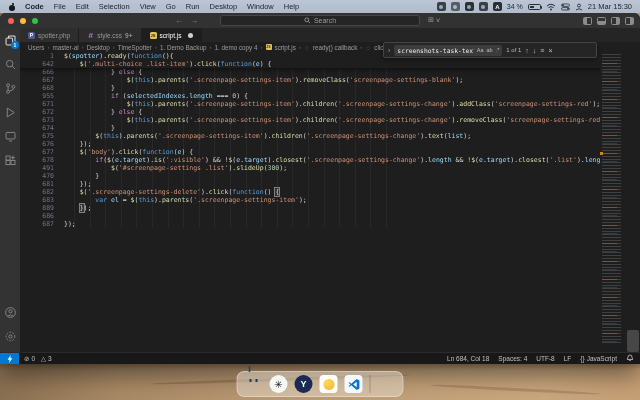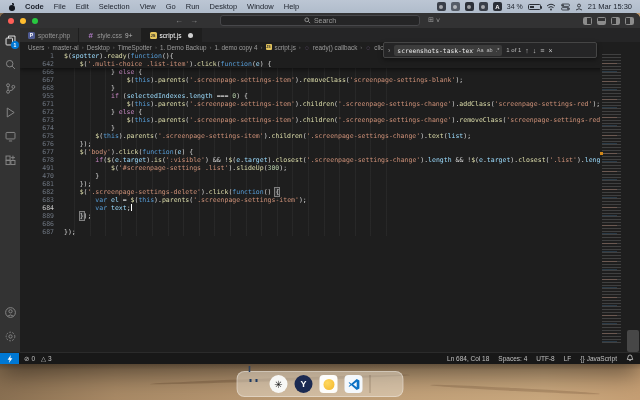--- a/index.html
+++ b/index.html
@@ -362,21 +362,20 @@
             <div class="cl"><span class="ln">674</span><span class="ctext"><span class="tk-p">            }</span></span></div>
             <div class="cl"><span class="ln">675</span><span class="ctext"><span class="tk-p">        </span><span class="tk-m">$</span><span class="tk-p">(</span><span class="tk-d">this</span><span class="tk-p">).</span><span class="tk-m">parents</span><span class="tk-p">(</span><span class="tk-s">'.screenpage-settings-item'</span><span class="tk-p">).</span><span class="tk-m">children</span><span class="tk-p">(</span><span class="tk-s">'.screenpage-settings-change'</span><span class="tk-p">).</span><span class="tk-m">text</span><span class="tk-p">(</span><span class="tk-v">list</span><span class="tk-p">);</span></span></div>
             <div class="cl"><span class="ln">676</span><span class="ctext"><span class="tk-p">    });</span></span></div>
             <div class="cl"><span class="ln">677</span><span class="ctext"><span class="tk-p">    </span><span class="tk-m">$</span><span class="tk-p">(</span><span class="tk-s">'body'</span><span class="tk-p">).</span><span class="tk-m">click</span><span class="tk-p">(</span><span class="tk-d">function</span><span class="tk-p">(</span><span class="tk-v">e</span><span class="tk-p">) {</span></span></div>
             <div class="cl"><span class="ln">678</span><span class="ctext"><span class="tk-p">        </span><span class="tk-k">if</span><span class="tk-p">(</span><span class="tk-m">$</span><span class="tk-p">(</span><span class="tk-v">e</span><span class="tk-p">.</span><span class="tk-v">target</span><span class="tk-p">).</span><span class="tk-m">is</span><span class="tk-p">(</span><span class="tk-s">':visible'</span><span class="tk-p">) &amp;&amp; !</span><span class="tk-m">$</span><span class="tk-p">(</span><span class="tk-v">e</span><span class="tk-p">.</span><span class="tk-v">target</span><span class="tk-p">).</span><span class="tk-m">closest</span><span class="tk-p">(</span><span class="tk-s">'.screenpage-settings-change'</span><span class="tk-p">).</span><span class="tk-v">length</span><span class="tk-p"> &amp;&amp; !</span><span class="tk-m">$</span><span class="tk-p">(</span><span class="tk-v">e</span><span class="tk-p">.</span><span class="tk-v">target</span><span class="tk-p">).</span><span class="tk-m">closest</span><span class="tk-p">(</span><span class="tk-s">'.list'</span><span class="tk-p">).</span><span class="tk-v">length</span><span class="tk-p">) {</span></span></div>
             <div class="cl"><span class="ln">491</span><span class="ctext"><span class="tk-p">            </span><span class="tk-m">$</span><span class="tk-p">(</span><span class="tk-s">'#screenpage-settings .list'</span><span class="tk-p">).</span><span class="tk-m">slideUp</span><span class="tk-p">(</span><span class="tk-n">300</span><span class="tk-p">);</span></span></div>
             <div class="cl"><span class="ln">470</span><span class="ctext"><span class="tk-p">        }</span></span></div>
             <div class="cl"><span class="ln">681</span><span class="ctext"><span class="tk-p">    });</span></span></div>
             <div class="cl"><span class="ln">682</span><span class="ctext"><span class="tk-p">    </span><span class="tk-m">$</span><span class="tk-p">(</span><span class="tk-s">'.screenpage-settings-delete'</span><span class="tk-p">).</span><span class="tk-m">click</span><span class="tk-p">(</span><span class="tk-d">function</span><span class="tk-p">() </span><span class="tk-bm">{</span></span></div>
             <div class="cl"><span class="ln">683</span><span class="ctext"><span class="tk-p">        </span><span class="tk-d">var</span><span class="tk-p"> </span><span class="tk-v">el</span><span class="tk-p"> = </span><span class="tk-m">$</span><span class="tk-p">(</span><span class="tk-d">this</span><span class="tk-p">).</span><span class="tk-m">parents</span><span class="tk-p">(</span><span class="tk-s">'.screenpage-settings-item'</span><span class="tk-p">);</span></span></div>
-            <div class="cl cur-line"><span class="ln">684</span><span class="ctext"><span class="tk-p">        </span><span class="tk-d">var</span><span class="tk-p"> </span><span class="tk-v">text</span><span class="tk-p">;</span><span class="caret"></span></span></div>
             <div class="cl"><span class="ln">889</span><span class="ctext"><span class="tk-p">    </span><span class="tk-bm">}</span><span class="tk-p">);</span></span></div>
             <div class="cl"><span class="ln">686</span><span class="ctext"></span></div>
             <div class="cl"><span class="ln">687</span><span class="ctext"><span class="tk-p">});</span></span></div>
           </div>
         <div class="minimap">
             <span class="mm-match"></span>
           </div>
         <div class="scrolltrack">
           <span class="scrollslider"></span>
         </div>

